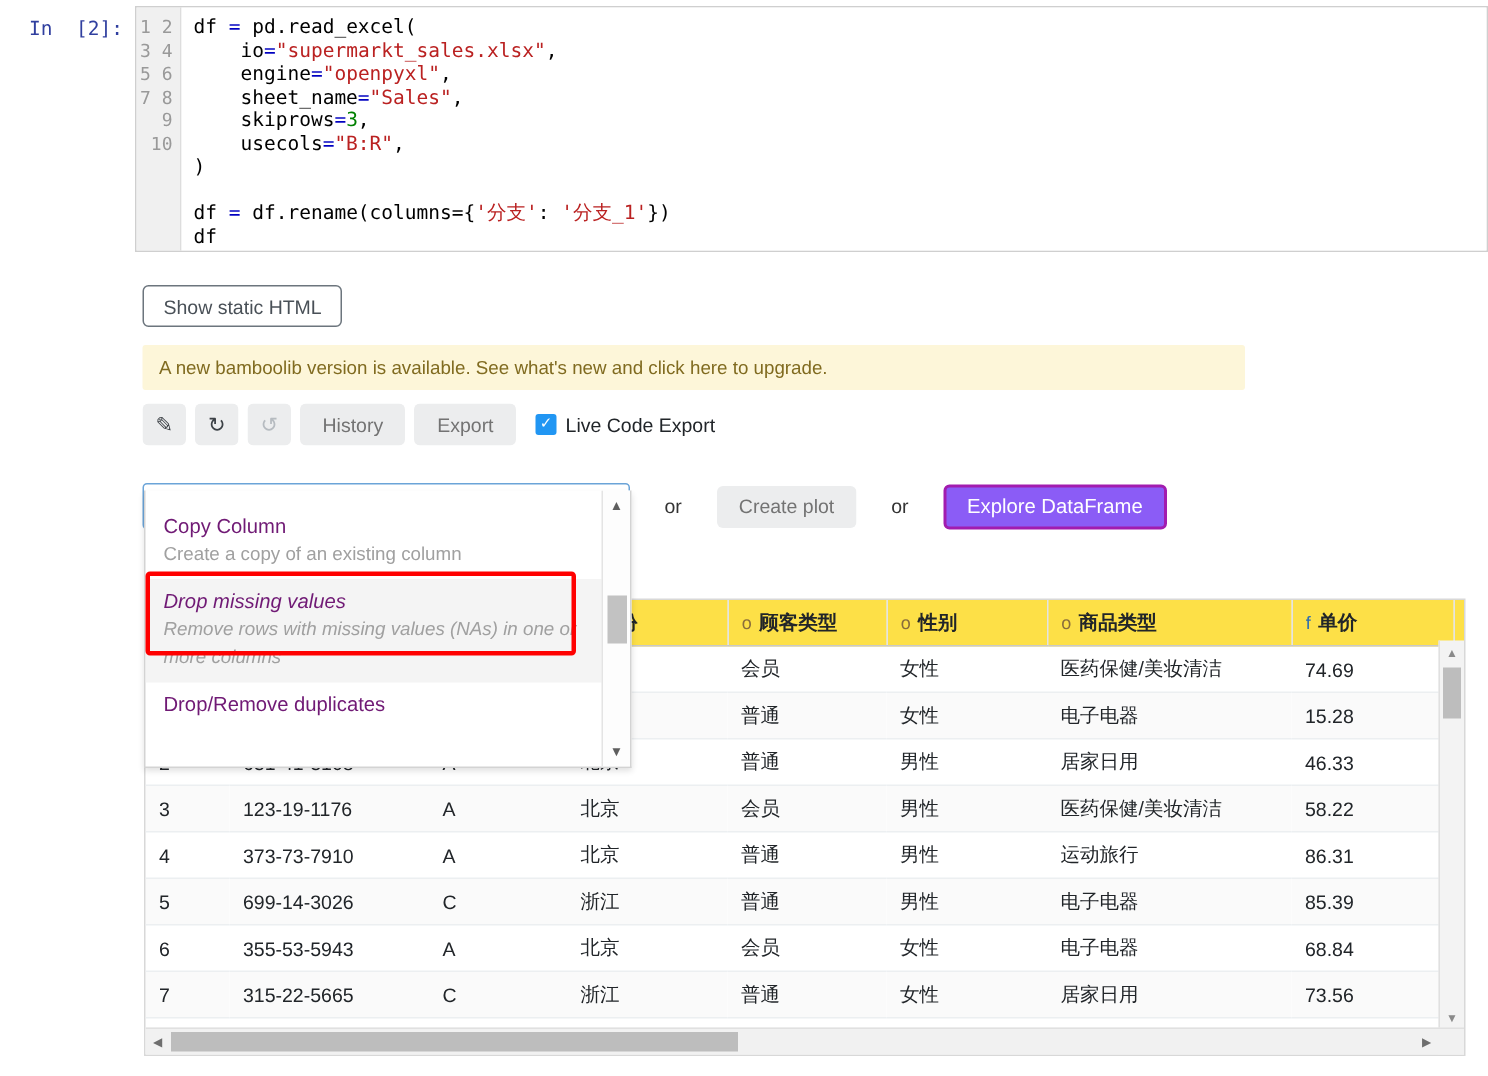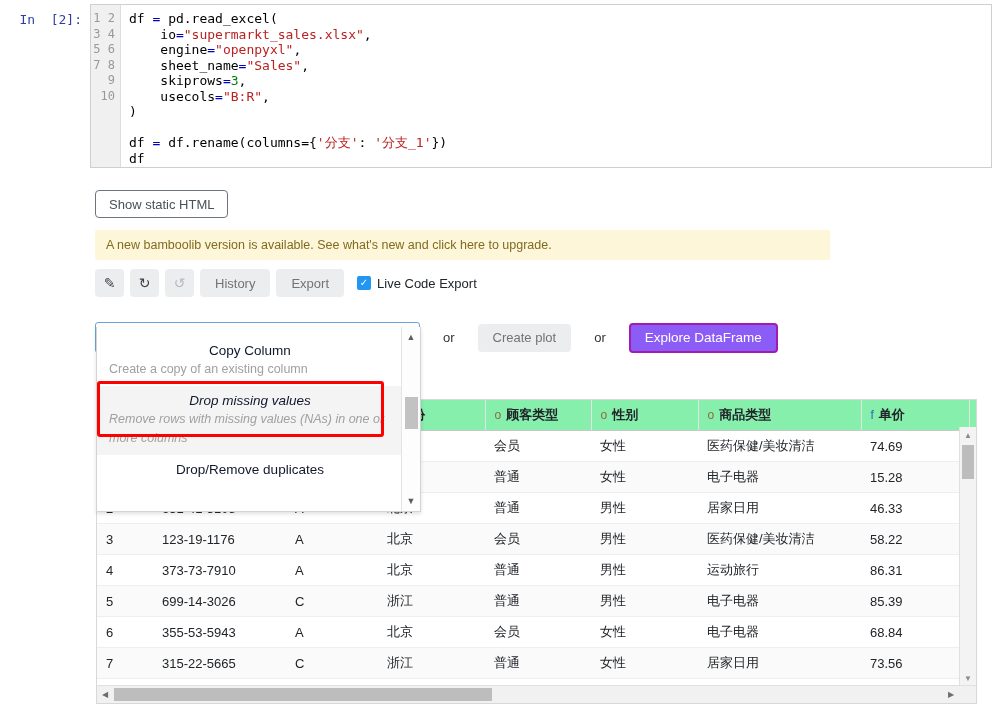--- a/index.html
+++ b/index.html
@@ -153,21 +153,21 @@
     box-sizing:border-box;
     z-index:40;
     overflow:hidden;
     box-shadow:0 2px 4px rgba(0,0,0,.12);
   }
   .dd-scroll{
     position:absolute;left:0;top:-22px;width:306px;
   }
   .dd-item{padding:5px 12px 7px 12px;}
   .dd-item.sel{background:#f4f4f4;font-style:italic;}
-  .dd-title{font-size:13.5px;color:#0f172a;line-height:19px;text-align:center;}
+  .dd-title{font-size:13.5px;color:#701a75;line-height:19px;}
   .dd-desc{font-size:12.5px;color:#a0a0a0;line-height:19px;}
 
   .dd-sb{
     position:absolute;right:0;top:0;width:18px;height:100%;
     background:#fdfdfd;border-left:1px solid #e4e4e4;
   }
   .dd-sb-arrow{
     position:absolute;left:0;width:18px;height:16px;
     display:flex;align-items:center;justify-content:center;
     color:#5e5e5e;font-size:9px;
@@ -206,21 +206,21 @@
     overflow:hidden;
   }
   table.grid{
     border-collapse:collapse;
     width:978px;
     table-layout:fixed;
     font-size:13px;
     color:#212529;
   }
   table.grid th{
-    background:#86efac;
+    background:#fde047;
     border-bottom:1px solid #c9c9c9;
     border-right:1px solid #e3e3e3;
     text-align:left;
     font-weight:bold;
     padding:6px 9px;
     height:26px;
     box-sizing:border-box;
     white-space:nowrap;
   }
   table.grid td{

